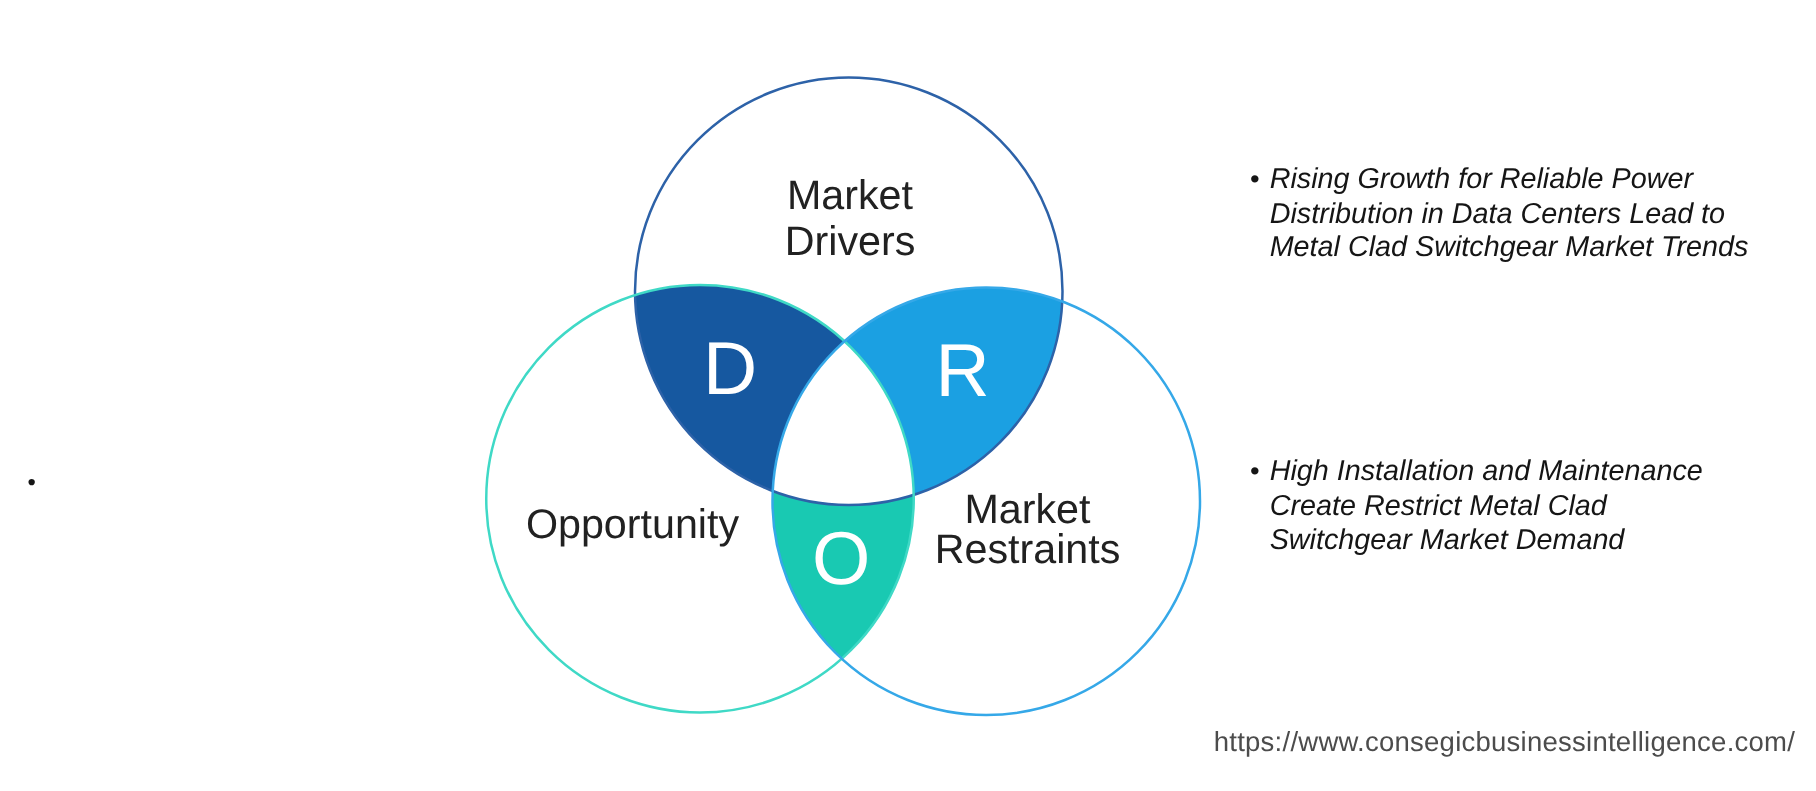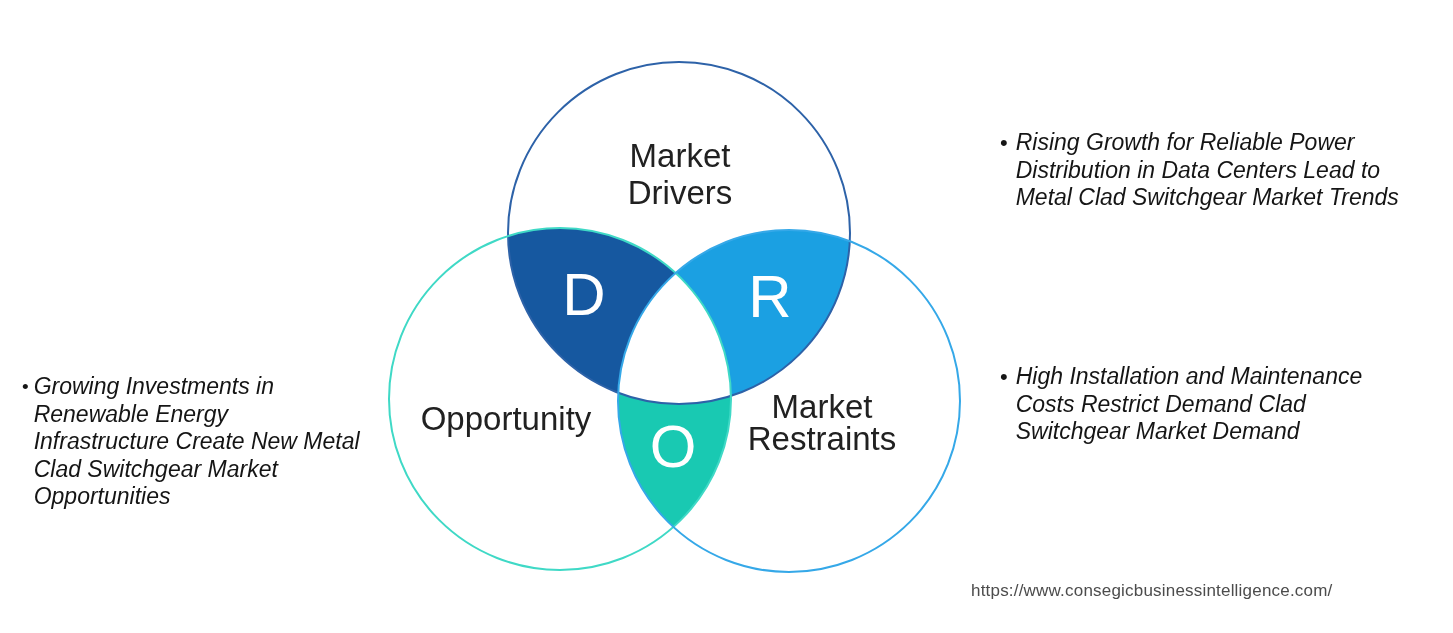--- a/index.html
+++ b/index.html
@@ -53,21 +53,21 @@
     font-style: italic;
   }
   .note-left   { left: 22px;   top: 373px; width: 380px; }
   .note-left .bullet { padding-right: 5px; font-size: 19px; }
   .note-right-top    { left: 1000px; top: 129px; width: 440px; }
   .note-right-bottom { left: 1000px; top: 363px; width: 420px; }
   .footer-url {
     position: absolute;
     left: 971px;
     top: 581px;
-    font-size: 17px;
+    font-size: 22px;
     color: #4c4c4c;
     letter-spacing: 0.2px;
   }
 </style>
 </head>
 <body>
 
 <div class="stage">
 
   <svg class="venn" width="1453" height="633" viewBox="0 0 1453 633">
@@ -115,36 +115,31 @@
 
     <text class="venn-label" x="680" y="167">Market</text>
     <text class="venn-label" x="680" y="204">Drivers</text>
     <text class="venn-label" x="506" y="430">Opportunity</text>
     <text class="venn-label" x="822" y="418">Market</text>
     <text class="venn-label" x="822" y="450">Restraints</text>
   </svg>
 
   <div class="note note-left">
     <span class="bullet">•</span>
-    <div class="note-text">Growing Investments in
-Renewable Energy
-Infrastructure Create New Metal
-Clad Switchgear Market
-Opportunities</div>
   </div>
 
   <div class="note note-right-top">
     <span class="bullet">•</span>
     <div class="note-text">Rising Growth for Reliable Power
 Distribution in Data Centers Lead to
 Metal Clad Switchgear Market Trends</div>
   </div>
 
   <div class="note note-right-bottom">
     <span class="bullet">•</span>
     <div class="note-text">High Installation and Maintenance
-Costs Restrict Demand Clad
+Create Restrict Metal Clad
 Switchgear Market Demand</div>
   </div>
 
   <div class="footer-url">https://www.consegicbusinessintelligence.com/</div>
 
 </div>
 
 </body></html>

